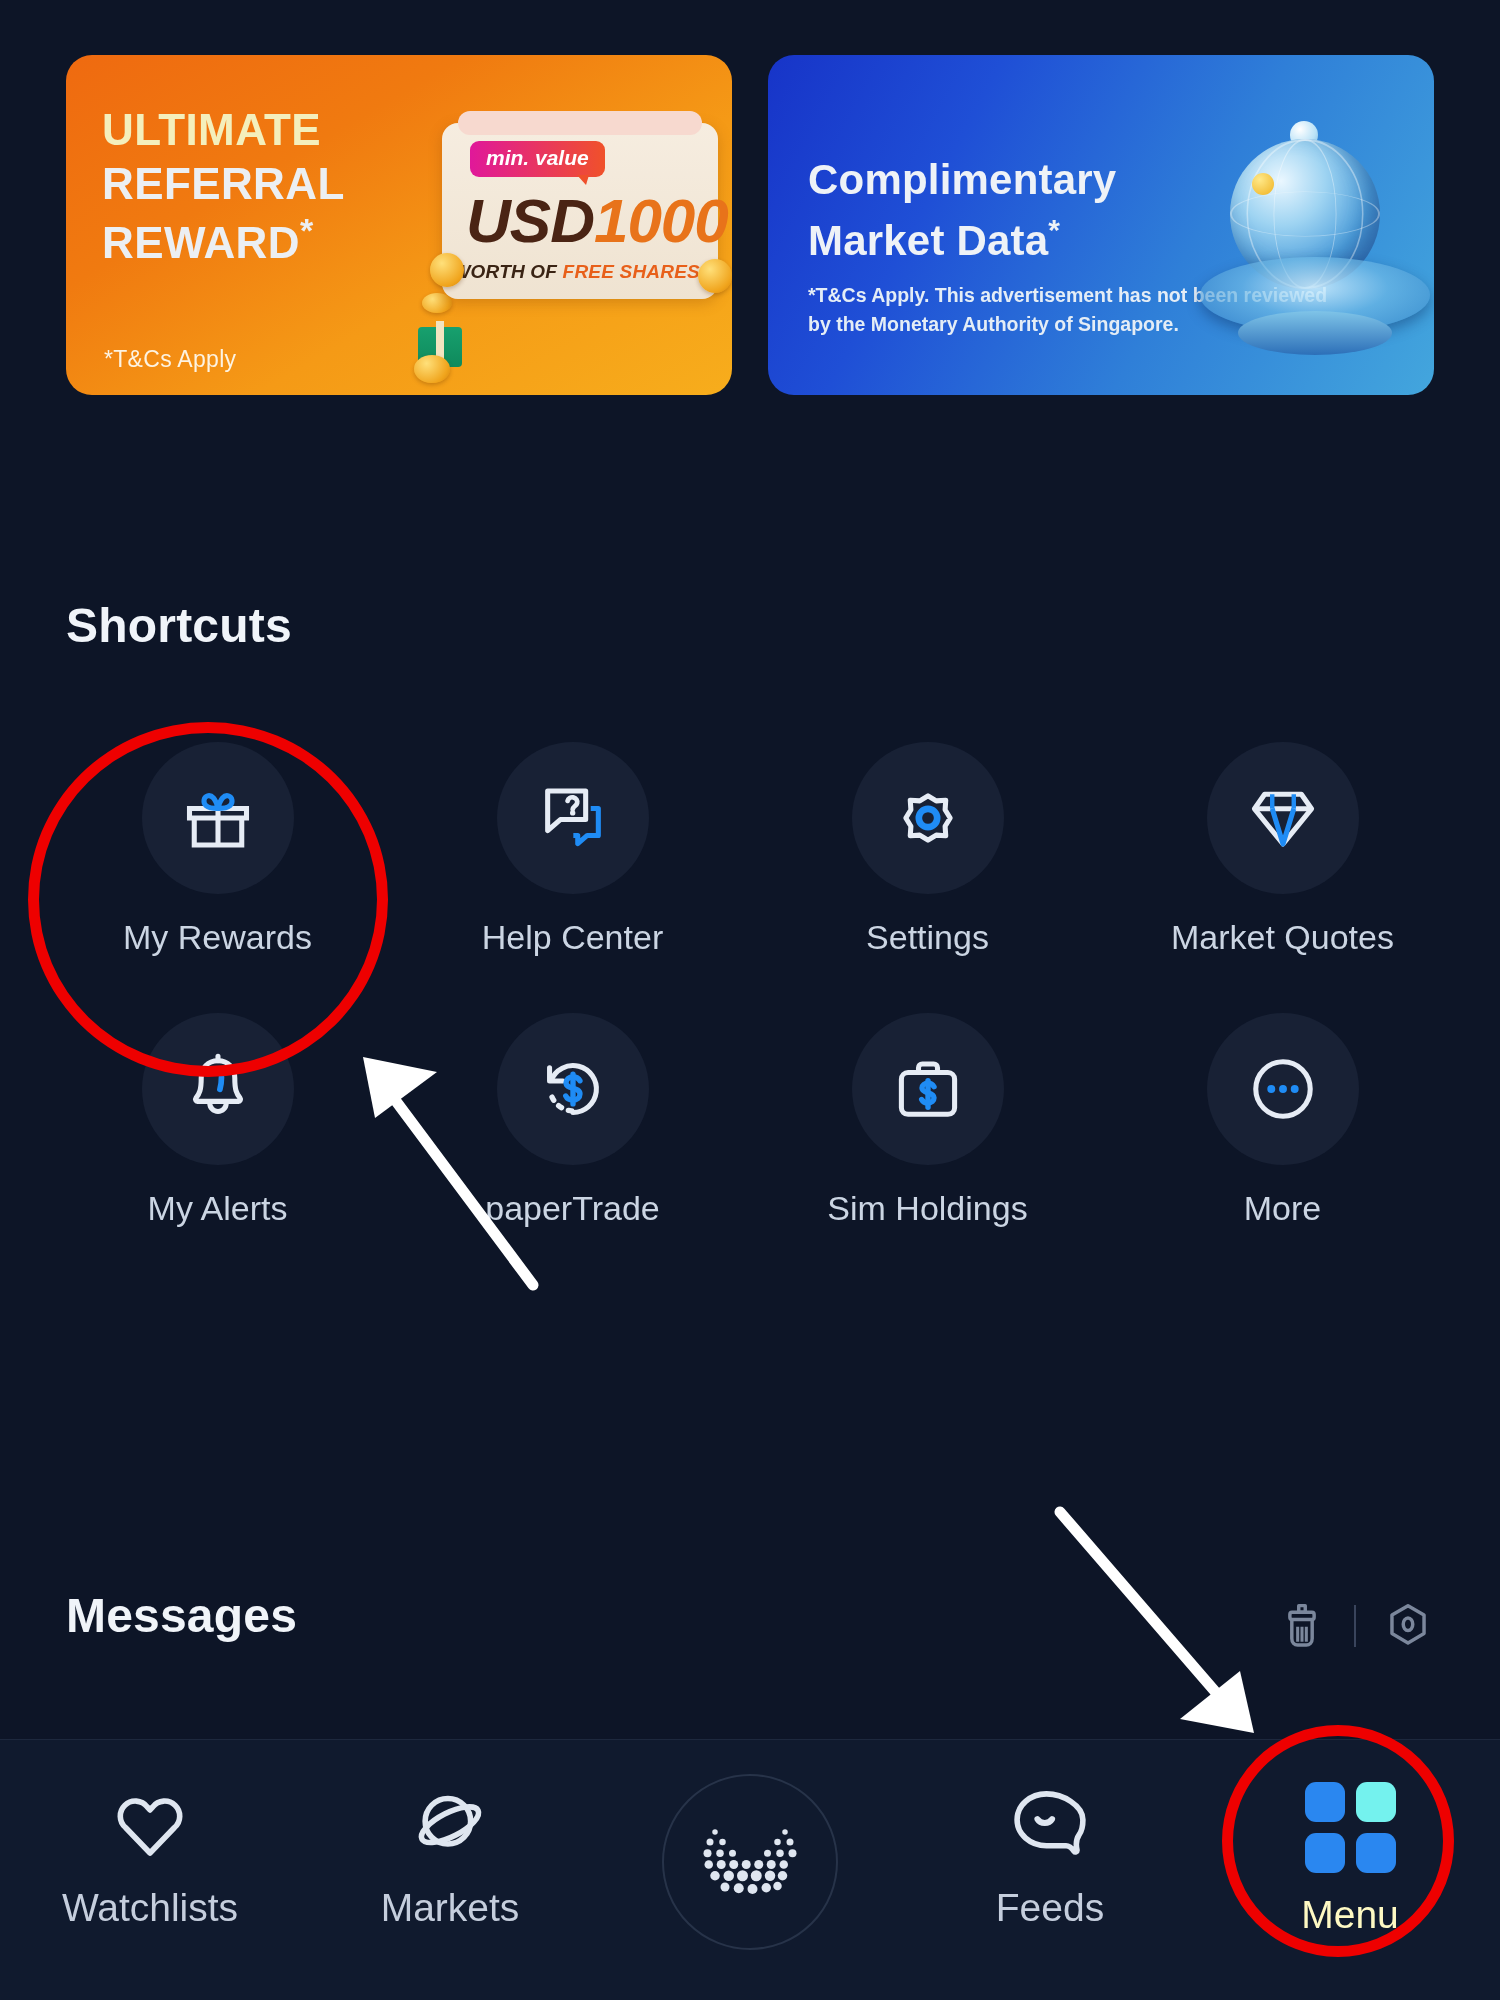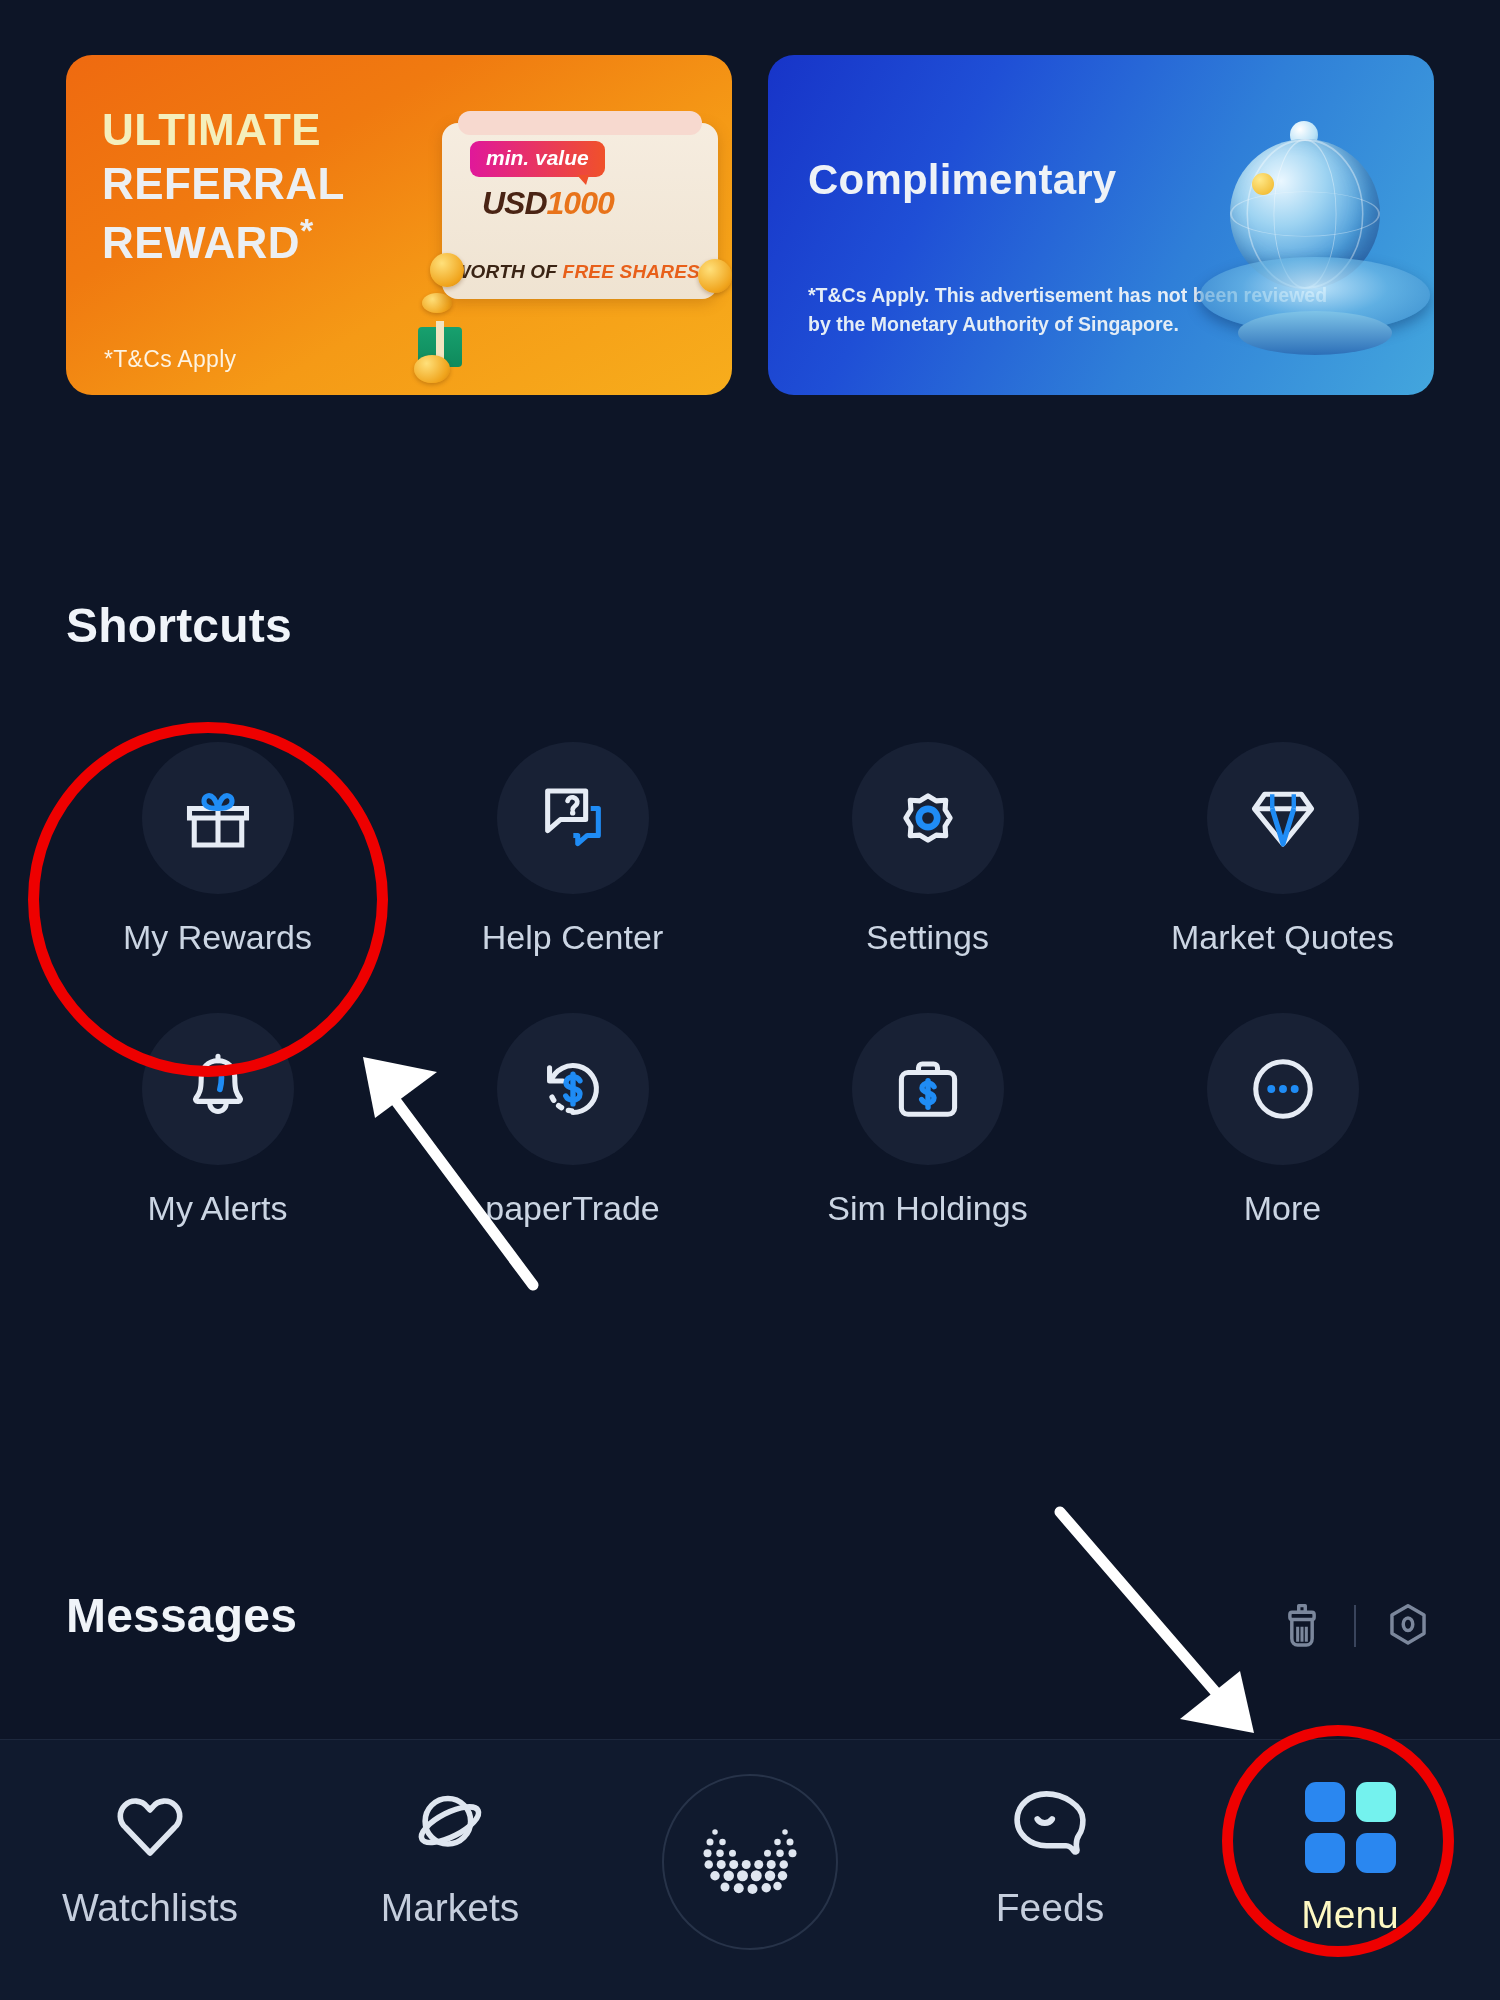--- a/index.html
+++ b/index.html
@@ -101,24 +101,23 @@
     border-left: 9px solid transparent;
     border-right: 3px solid transparent;
     border-top: 10px solid #ef4f2b;
   }
   .voucher .usd {
     position: absolute;
     top: 62px;
     left: 24px;
     font-weight: bold;
     font-style: italic;
-    font-size: 32px;
+    font-size: 62px;
     letter-spacing: -1px;
     white-space: nowrap;
-    margin-left: 16px;
   }
   .voucher .usd .u { color: #4a2414; }
   .voucher .usd .n { color: #e8731a; }
   .voucher .worth {
     position: absolute;
     bottom: 16px;
     left: 0;
     right: 0;
     text-align: center;
     font-weight: bold;
@@ -391,20 +390,21 @@
       <div class="usd"><span class="u">USD</span><span class="n">1000</span></div>
       <div class="worth"><span class="w1">WORTH OF </span><span class="w2">FREE SHARES</span><span class="w2">*</span></div>
       <div class="coin" style="left:-12px; bottom:12px; width:34px; height:34px;"></div>
       <div class="coin" style="right:-14px; bottom:6px; width:34px; height:34px;"></div>
     </div>
   </div>
 
   <div class="promo-card promo-blue">
     <div class="bheadline">
       <div>Complimentary</div>
+      <div><span>Market Data</span><span class="bstar">*</span></div>
     </div>
     <div class="bfine">*T&amp;Cs Apply. This advertisement has not been reviewed by the Monetary Authority of Singapore.</div>
 
     <div class="globe">
       <div class="nub"></div>
       <div class="sphere"></div>
       <div class="mer"></div>
       <div class="mer mer2"></div>
       <div class="eq"></div>
       <div class="dot-y"></div>

